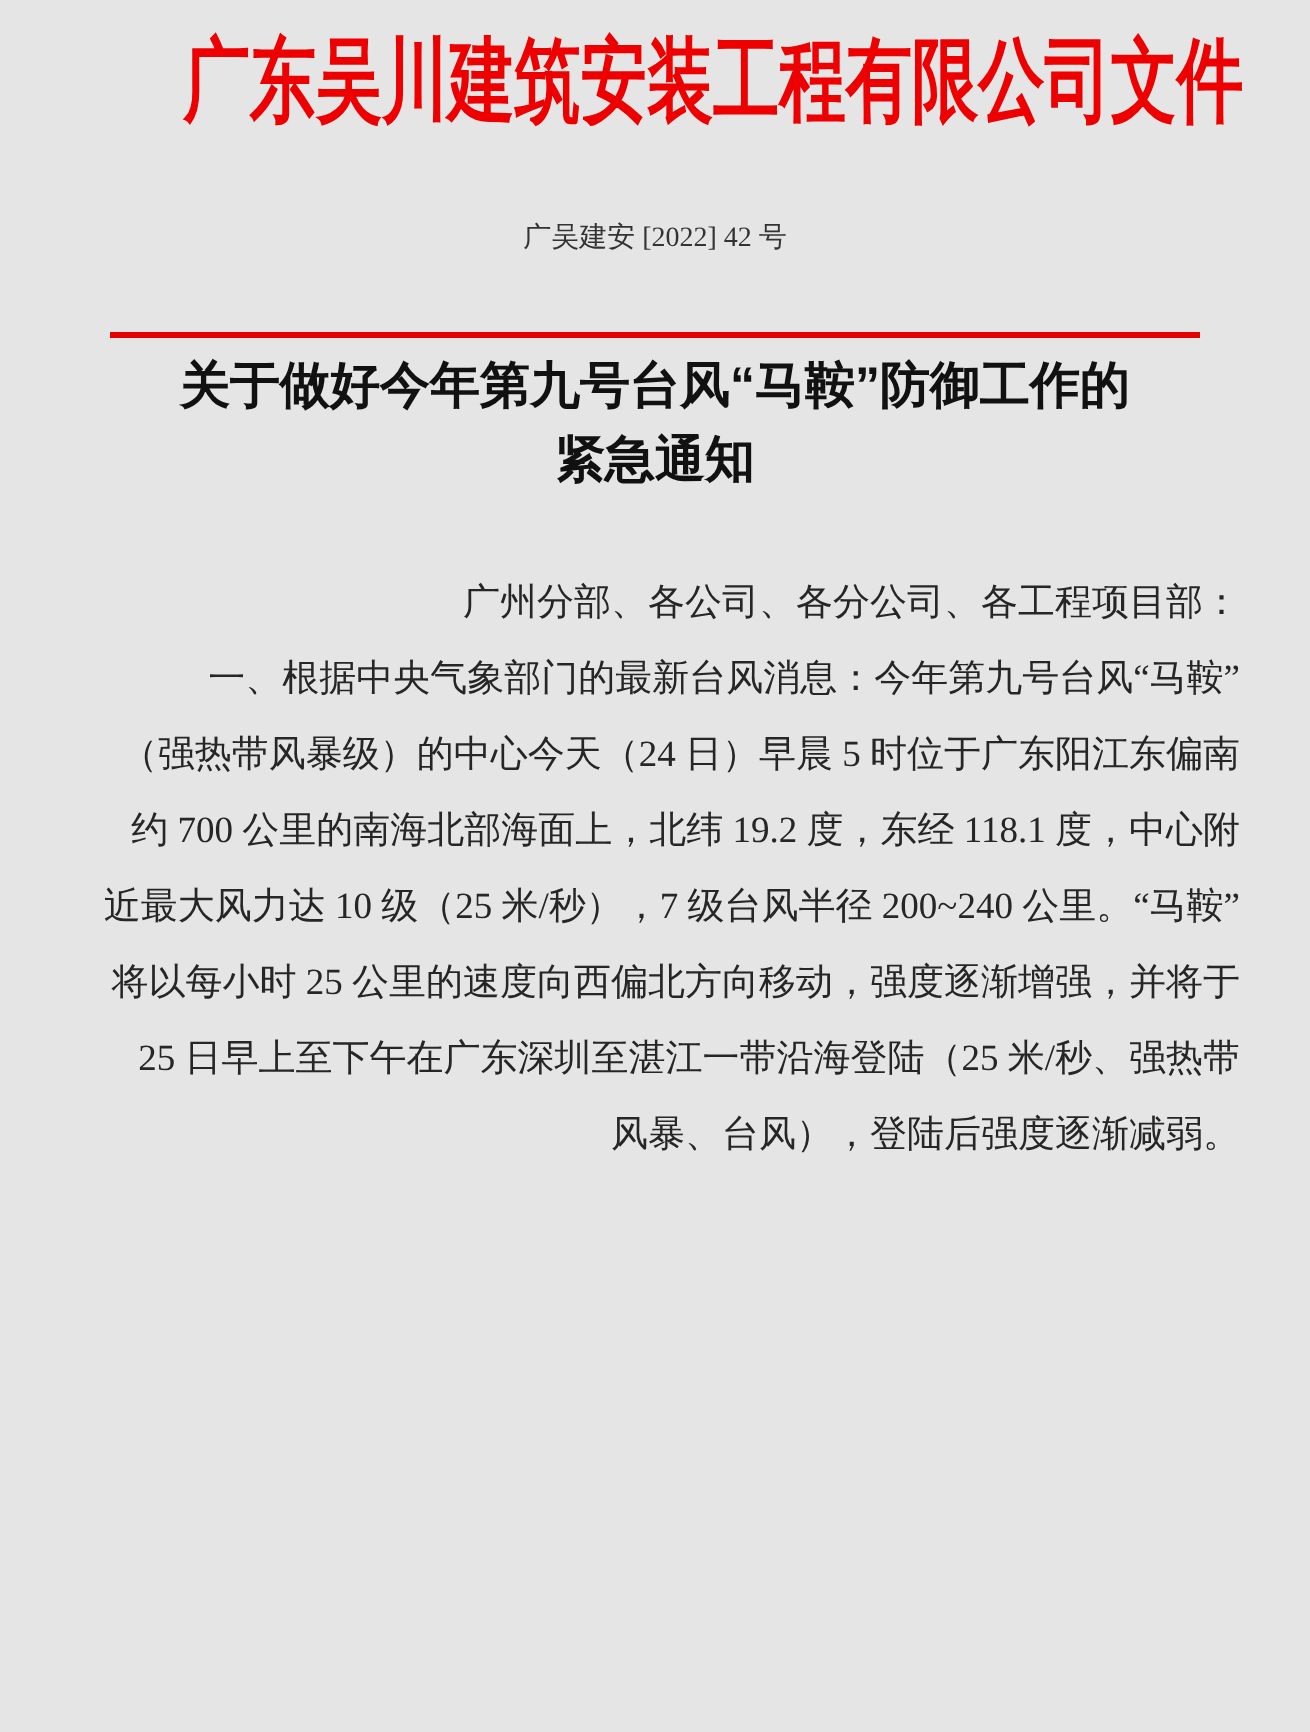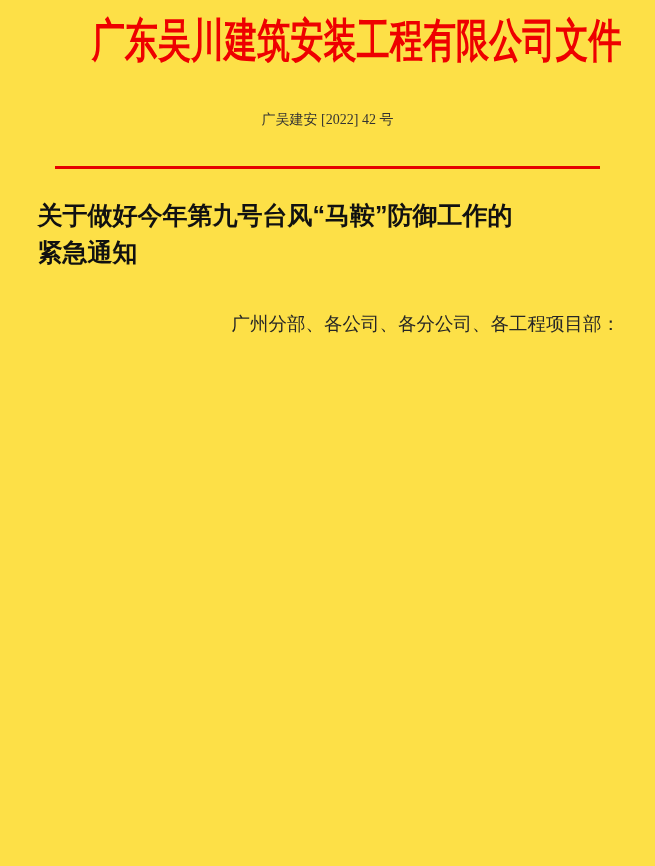--- a/index.html
+++ b/index.html
@@ -4,21 +4,21 @@
 <style>
   html, body {
     margin: 0;
     padding: 0;
     background: #ffffff;
   }
   .page {
     position: relative;
     width: 655px;
     height: 866px;
-    background: #fde047;
+    background: #e5e5e5;
     overflow: hidden;
     margin: 0 auto;
   }
   .letterhead {
     margin-top: 14px;
     text-align: center;
     color: #ee0000;
     font-family: "Liberation Sans", sans-serif;
     font-weight: bold;
     font-size: 46px;
@@ -36,23 +36,23 @@
     line-height: 24px;
     color: #333333;
   }
   .red-rule {
     margin: 34px auto 0 auto;
     width: 545px;
     height: 3px;
     background: #e60000;
   }
   .subject {
-    margin: 28px auto 0 auto;
+    margin: 6px auto 0 auto;
     width: 580px;
-    text-align: left;
+    text-align: center;
     font-family: "Liberation Sans", sans-serif;
     font-weight: bold;
     font-size: 25px;
     line-height: 37px;
     color: #111111;
     white-space: pre-line;
   }
   .body-text {
     width: 585px;
     margin: 34px auto 0 auto;
@@ -80,15 +80,22 @@
 
   <div class="doc-number">广吴建安 [2022] 42 号</div>
 
   <div class="red-rule"></div>
 
   <div class="subject">关于做好今年第九号台风“马鞍”防御工作的
 紧急通知</div>
 
   <div class="body-text">
     <p class="salutation">广州分部、各公司、各分公司、各工程项目部：</p>
+    <p class="para">　　一、根据中央气象部门的最新台风消息：今年第九号台风“马鞍”
+（强热带风暴级）的中心今天（24 日）早晨 5 时位于广东阳江东偏南
+约 700 公里的南海北部海面上，北纬 19.2 度，东经 118.1 度，中心附
+近最大风力达 10 级（25 米/秒），7 级台风半径 200~240 公里。“马鞍”
+将以每小时 25 公里的速度向西偏北方向移动，强度逐渐增强，并将于
+25 日早上至下午在广东深圳至湛江一带沿海登陆（25 米/秒、强热带
+风暴、台风），登陆后强度逐渐减弱。</p>
   </div>
 
 </div>
 
 </body></html>

